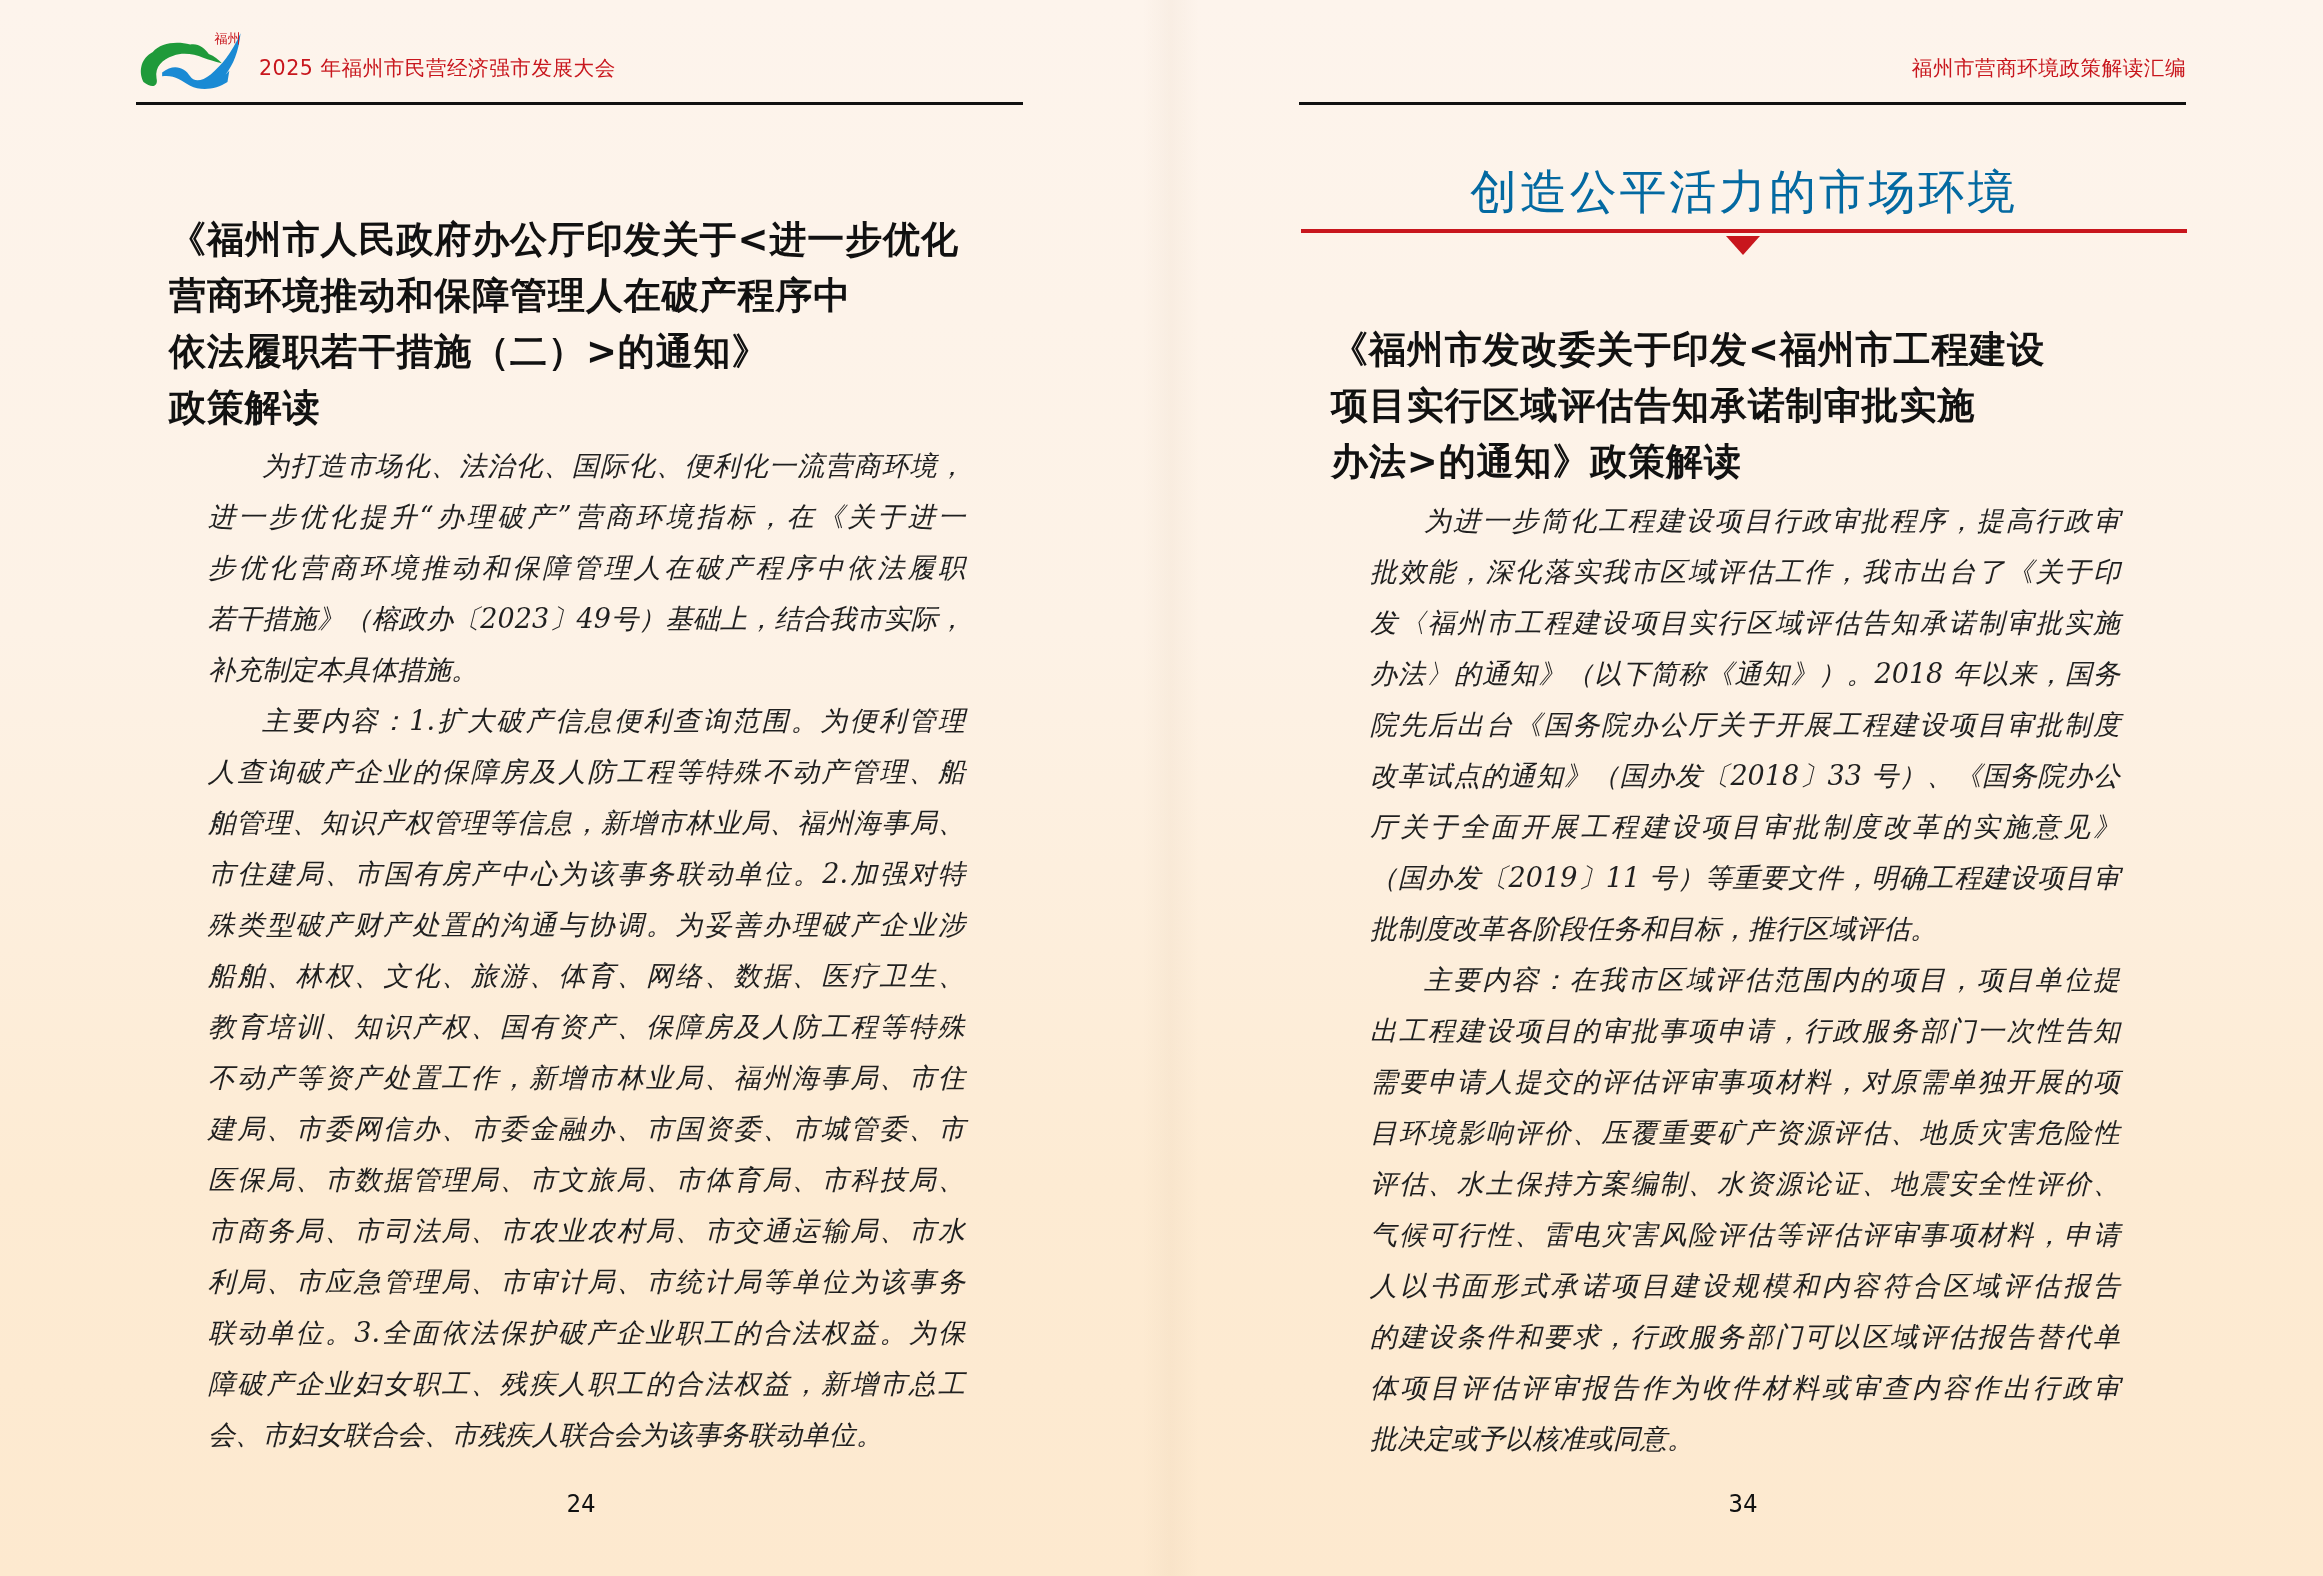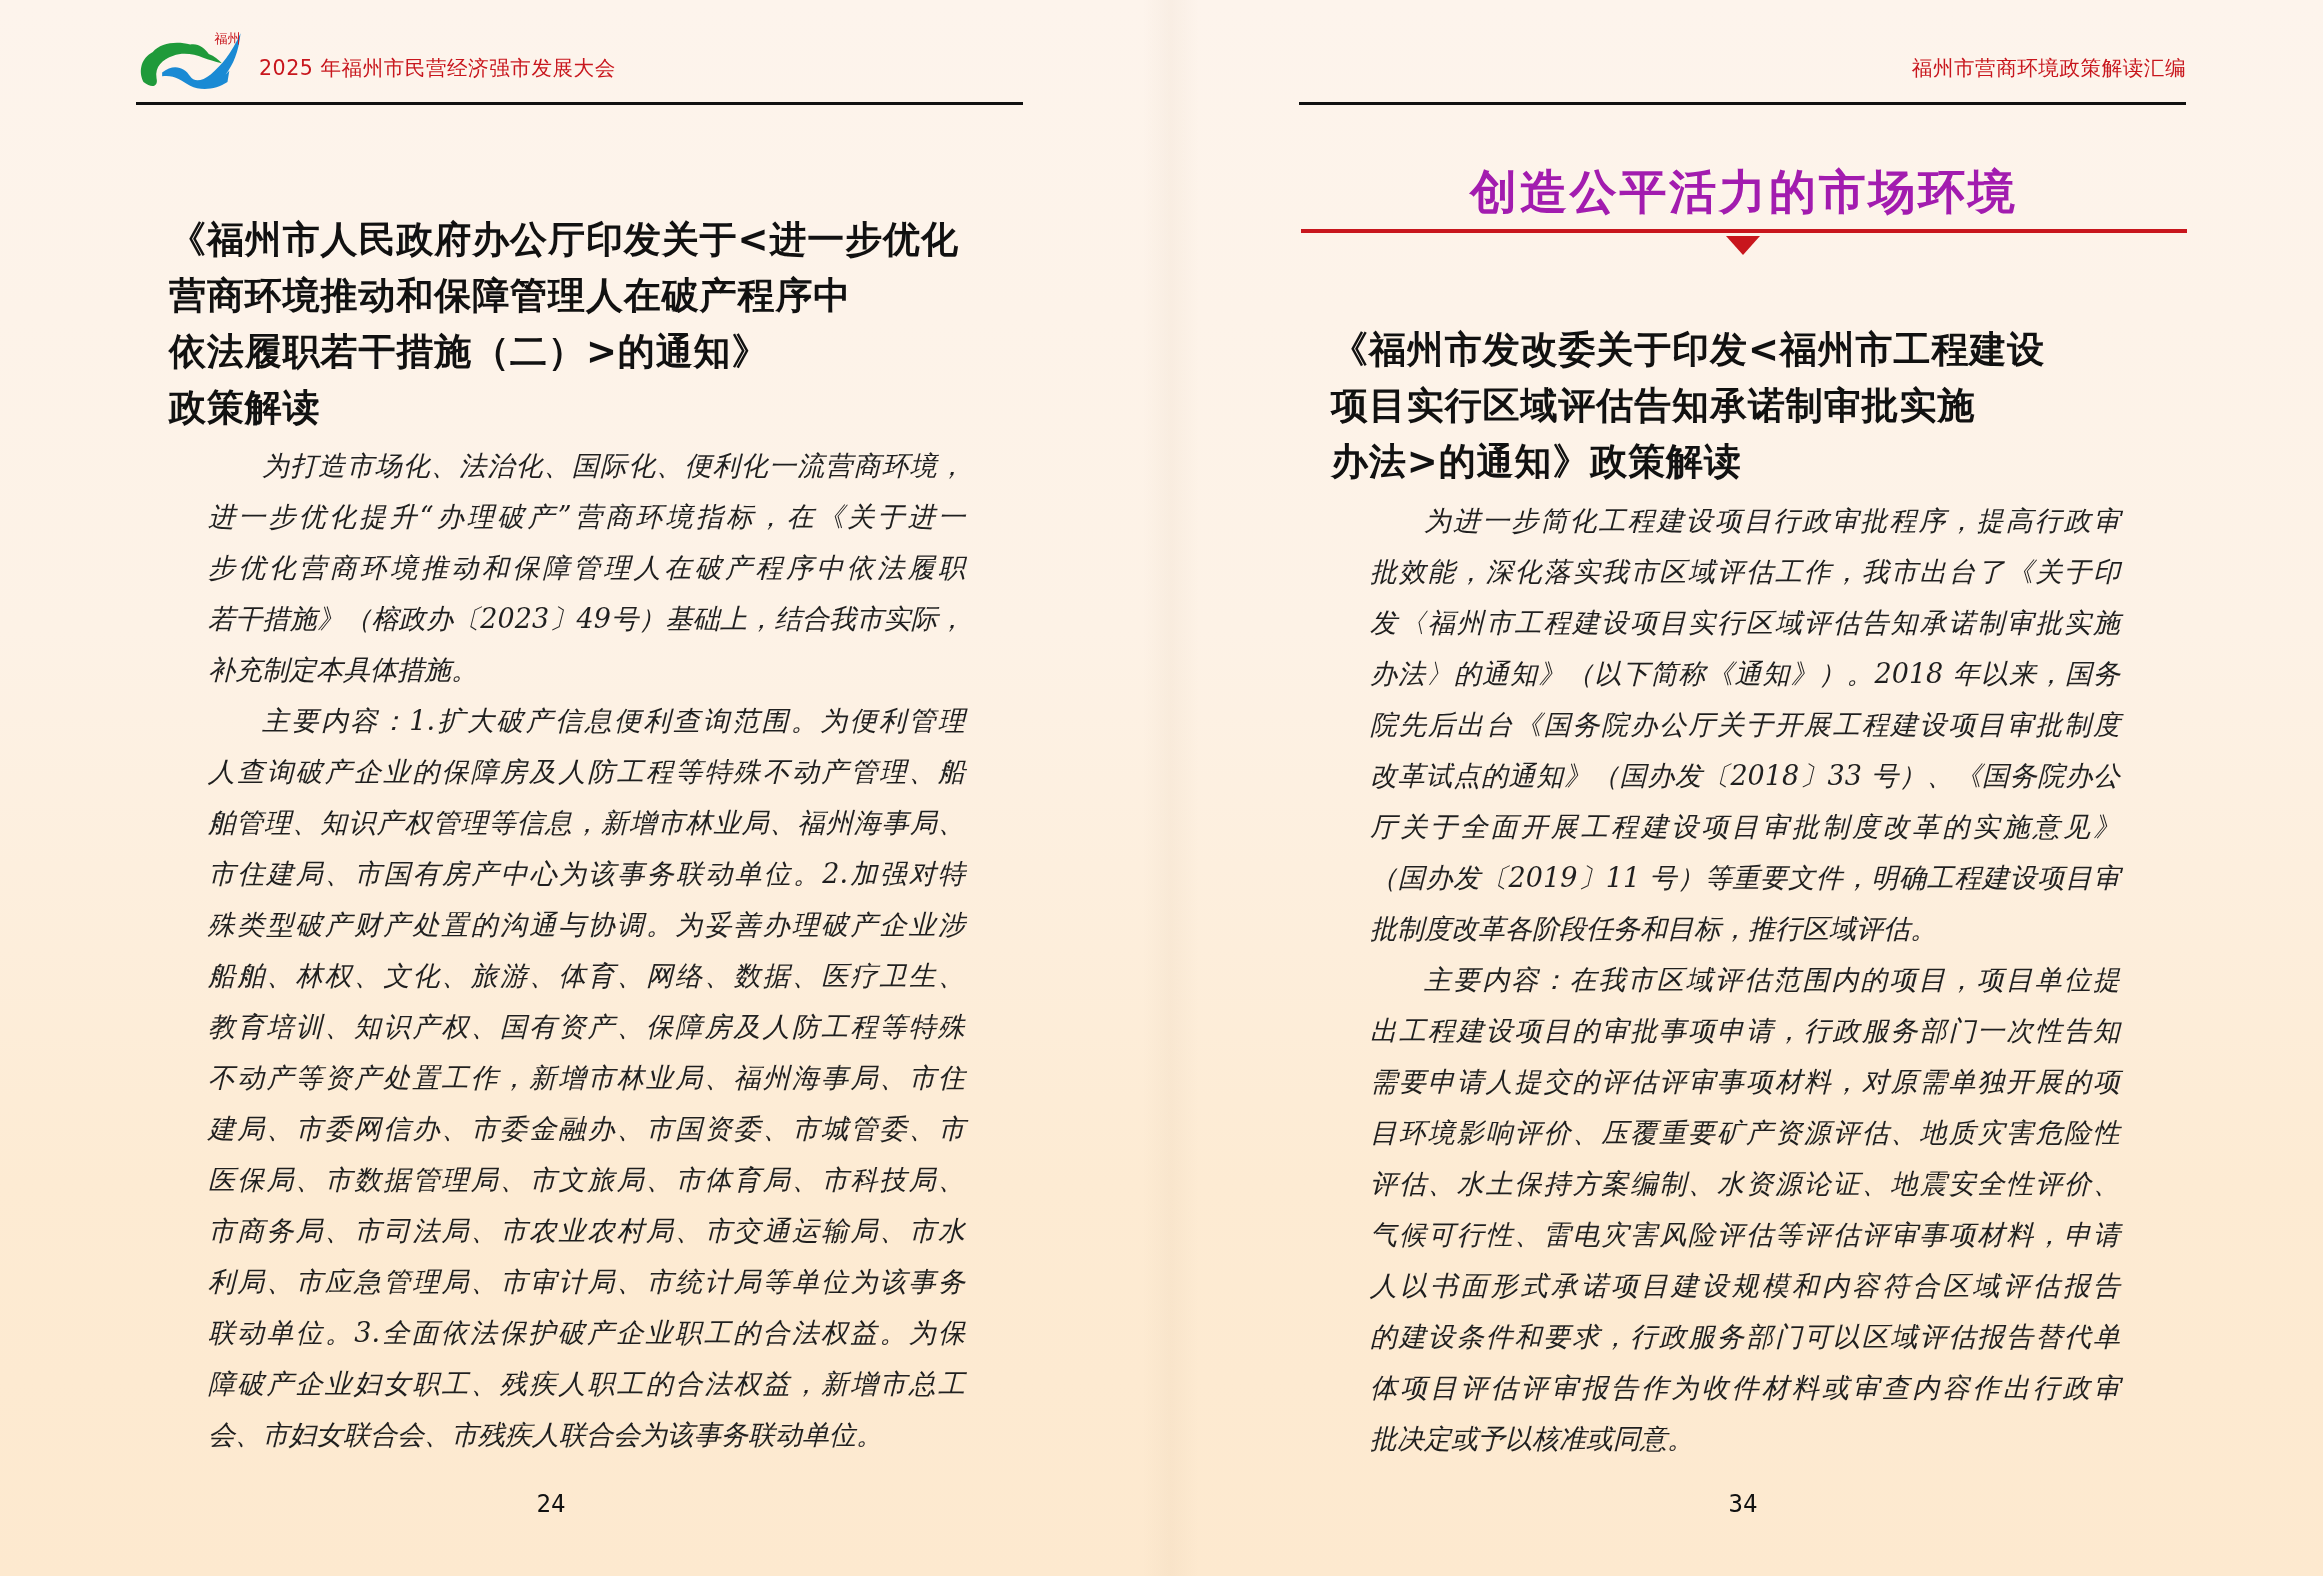--- a/index.html
+++ b/index.html
@@ -25,21 +25,21 @@
   }
   .hdr-left-text { left: 259px; }
   .hdr-right-text { right: 138px; text-align: left; }
   .hdr-line { position: absolute; top: 102px; height: 2.8px; background: #111; }
   .hdr-line.left { left: 136px; width: 887px; }
   .hdr-line.right { left: 137px; width: 887px; }
 
   
   .section-heading {
     position: absolute; left: 139px; width: 886px; top: 161px; text-align: center;
-    color: #a21caf; font-size: 47px; font-weight: bold; letter-spacing: 2.8px;
+    color: #0369a1; font-size: 47px; font-weight: normal; letter-spacing: 2.8px;
     font-family: "DejaVu Sans", "Liberation Sans", sans-serif;
   }
   .red-divider { position: absolute; left: 139px; width: 886px; top: 229px; height: 3.7px; background: #c8161d; }
   .red-triangle {
     position: absolute; left: 564px; top: 236px; width: 0; height: 0;
     border-left: 17px solid transparent; border-right: 17px solid transparent; border-top: 19px solid #c8161d;
   }
 
   
   .doc-title {
@@ -56,21 +56,21 @@
   .body-text .line { white-space: nowrap; text-align: justify; text-align-last: justify; height: 51px; }
   .body-text .line.last { text-align-last: left; }
   .body-text .line.indent { padding-left: 54px; }
   .left .body-text { left: 208px; width: 757px; top: 440px; }
   .right .body-text { left: 208px; width: 750px; top: 495px; }
 
   .page-num {
     position: absolute; top: 1490px; width: 94px; text-align: center;
     font-size: 24px; color: #111; font-family: "DejaVu Sans Mono", "Liberation Mono", monospace;
   }
-  .left .page-num { left: 504px; }
+  .left .page-num { left: 534px; }
   .right .page-num { left: 534px; }
 </style>
 </head>
 <body>
 
 <div class="spread-shadow"></div>
 
 <div class="page left">
   <div class="logo">
     <svg width="112" height="71" viewBox="0 0 120 76">

